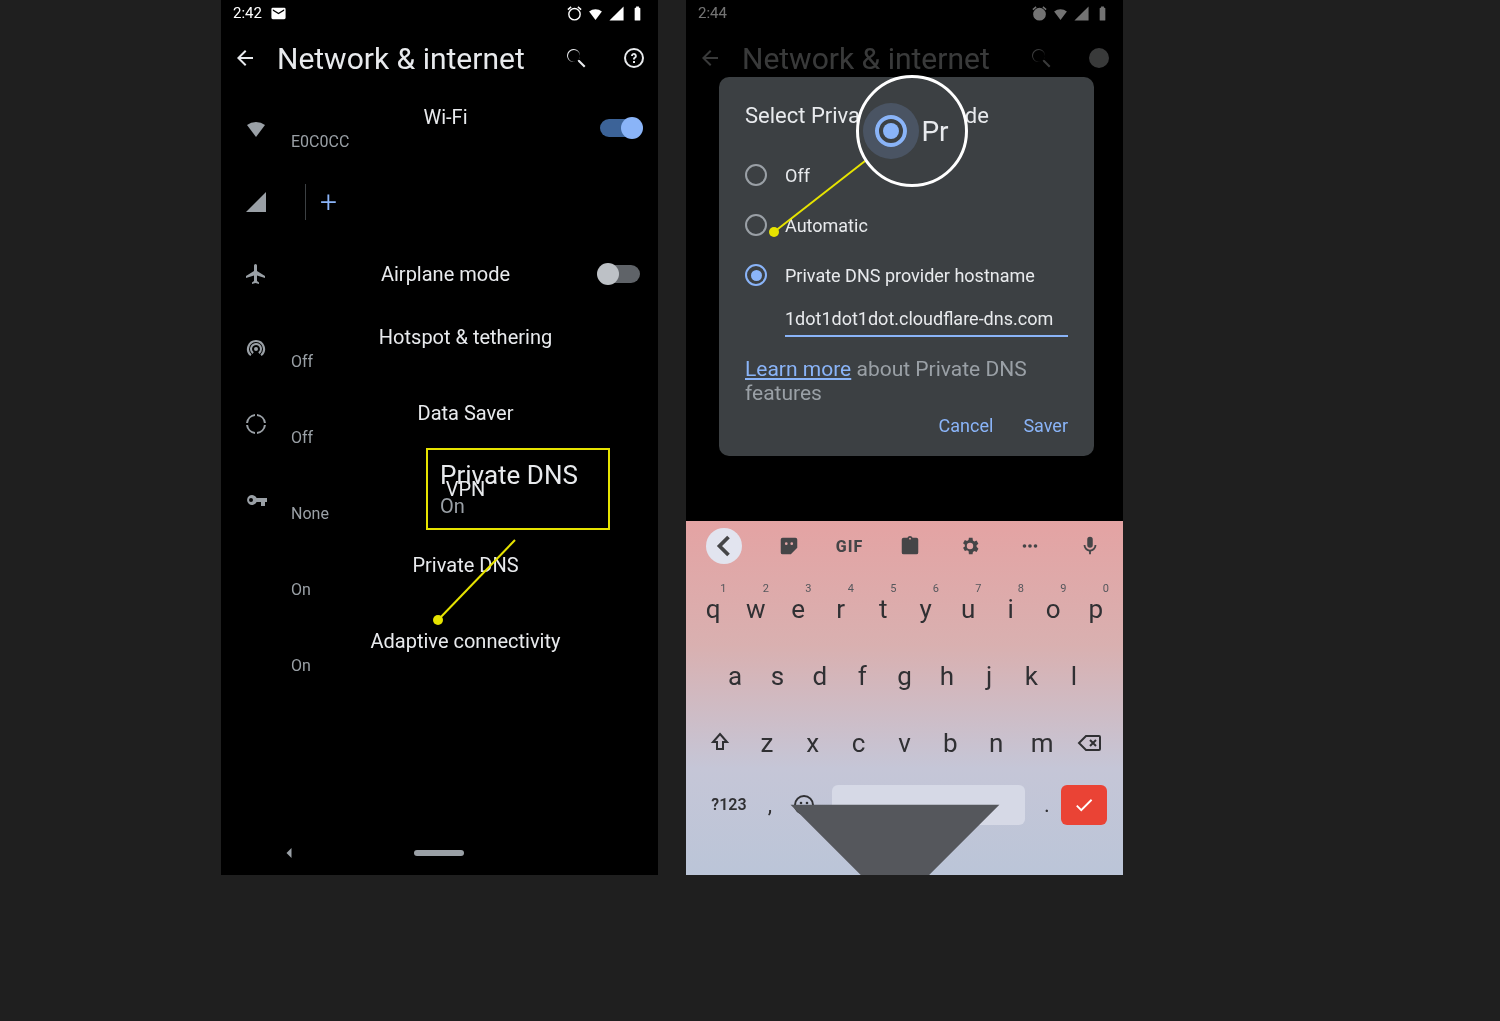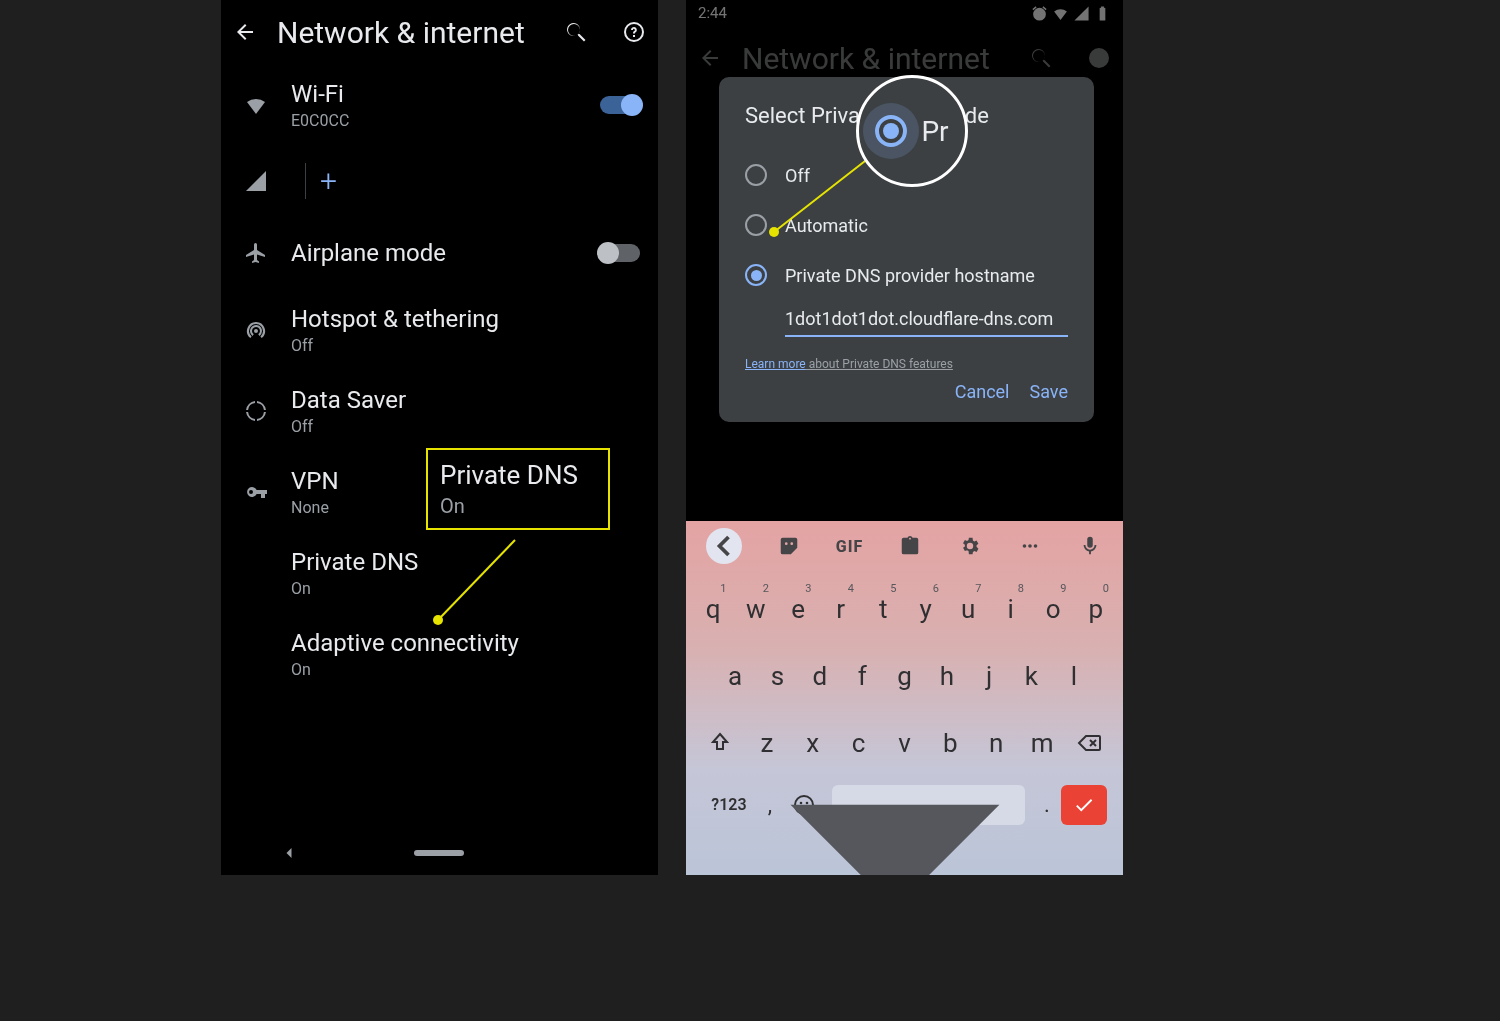--- a/index.html
+++ b/index.html
@@ -60,21 +60,21 @@
     min-height: 72px;
   }
   .row .icon-col {
     width: 70px;
     display: flex;
     justify-content: center;
     align-items: center;
   }
   .row .icon-col svg { width: 24px; height: 24px; fill: #9aa0a6; }
   .row .txt-col { flex: 1; }
-  .row .label { font-size: 24px; color: #e8eaed; line-height: 1.25; }
+  .row .label { font-size: 20px; color: #e8eaed; line-height: 1.25; text-align: center; }
   .row .sub { font-size: 16px; color: #9aa0a6; margin-top: 2px; }
   .row .trail { display:flex; align-items:center; }
   .toggle {
     position: relative; width: 40px; height: 18px; border-radius: 9px;
   }
   .toggle.on { background: #3c6398; }
   .toggle.on::after {
     content:""; position:absolute; width:22px; height:22px; border-radius:50%;
     background:#8ab4f8; right:-3px; top:-2px;
   }
@@ -120,23 +120,23 @@
   .radio {
     width:22px; height:22px; border-radius:50%; border:2.5px solid #9aa0a6; flex-shrink:0;
     display:flex; align-items:center; justify-content:center;
   }
   .radio.sel { border-color:#8ab4f8; }
   .radio.sel::after { content:""; width:11px; height:11px; border-radius:50%; background:#8ab4f8; }
   .hostname {
     margin:8px 0 16px 40px; padding-bottom:6px; font-size:18px;
     border-bottom:2px solid #8ab4f8; color:#e8eaed;
   }
-  .learn { margin:20px 0 10px 0; font-size:12px; color:#9aa0a6;text-decoration:underline; }
+  .learn { margin:20px 0 10px 0; font-size:21px; color:#9aa0a6; }
   .learn a { color:#8ab4f8; text-decoration:underline; }
-  .dlg-actions { display:flex; justify-content:flex-end; gap:20px; }
+  .dlg-actions { display:flex; justify-content:flex-end; gap:30px; }
   .dlg-btn { color:#8ab4f8; font-size:18px; }
 
   
   .magnifier {
     position:absolute; width:112px; height:112px; border:3px solid #ffffff; border-radius:50%;
     overflow:hidden; background:#3c4043;
     display:flex; align-items:center; justify-content:center;
   }
   .mag-content { display:flex; align-items:center; gap:14px; }
   .mag-radio {
@@ -192,20 +192,42 @@
   .ghost .label, .ghost .sub, .ghost svg, .ghost .title { opacity:0.55; }
 
 </style>
 </head>
 <body>
 
 <div class="canvas">
 
   <div class="phone phone-left">
 
+    <div class="statusbar">
+      <div class="sb-left">
+        <span>2:42</span>
+        <svg class="sb-ic" viewBox="0 0 24 24">
+            <path d="M20 4H4a2 2 0 0 0-2 2v12a2 2 0 0 0 2 2h16a2 2 0 0 0 2-2V6a2 2 0 0 0-2-2zm0 4-8 5-8-5V6l8 5 8-5z"></path>
+          </svg>
+      </div>
+      <div class="sb-right">
+        <svg class="sb-ic" viewBox="0 0 24 24">
+            <path d="M22 5.72l-4.6-3.86-1.29 1.53 4.6 3.86L22 5.72zM7.88 3.39L6.6 1.86 2 5.71l1.29 1.53 4.59-3.85zM12 4a9 9 0 1 0 9 9 9 9 0 0 0-9-9zm0 16a7 7 0 1 1 7-7 7 7 0 0 1-7 7z"></path>
+          </svg>
+        <svg class="sb-ic" viewBox="0 0 24 24">
+            <path d="M12 21l9-12a15 15 0 0 0-18 0z"></path>
+          </svg>
+        <svg class="sb-ic" viewBox="0 0 24 24">
+            <path d="M2 22h20V2z"></path>
+          </svg>
+        <svg class="sb-ic" viewBox="0 0 24 24">
+            <path d="M15 4h-1V2h-4v2H9a1 1 0 0 0-1 1v16a1 1 0 0 0 1 1h6a1 1 0 0 0 1-1V5a1 1 0 0 0-1-1z"></path>
+          </svg>
+      </div>
+    </div>
 
     <div class="appbar">
       <svg class="ab-ic" viewBox="0 0 24 24">
           <path d="M20 11H7.83l5.59-5.59L12 4l-8 8 8 8 1.41-1.41L7.83 13H20z"></path>
         </svg>
       <div class="title">Network &amp; internet</div>
       <svg class="ab-ic" viewBox="0 0 24 24">
           <path d="M15.5 14h-.79l-.28-.27a6.471 6.471 0 1 0-.7.7l.27.28v.79L20 21.49 21.49 20zM10 16a6 6 0 1 1 6-6 6 6 0 0 1-6 6z"></path>
         </svg>
       <svg class="ab-ic" style="margin-left:14px" viewBox="0 0 24 24">
@@ -380,21 +402,21 @@
       </div>
 
       <div class="hostname">1dot1dot1dot.cloudflare-dns.com</div>
 
       <div class="learn">
         <a>Learn more</a><span> about Private DNS features</span>
       </div>
 
       <div class="dlg-actions">
         <div class="dlg-btn">Cancel</div>
-        <div class="dlg-btn">Save</div>
+        <div class="dlg-btn">Saver</div>
       </div>
     </div>
 
     <div class="kbd">
       <div class="kbd-sug">
         <div class="sug-back">
           <svg viewBox="0 0 24 24">
               <path d="M15 18l-6-6 6-6" fill="none" stroke="#454547" stroke-width="2.5"></path>
             </svg>
         </div>

